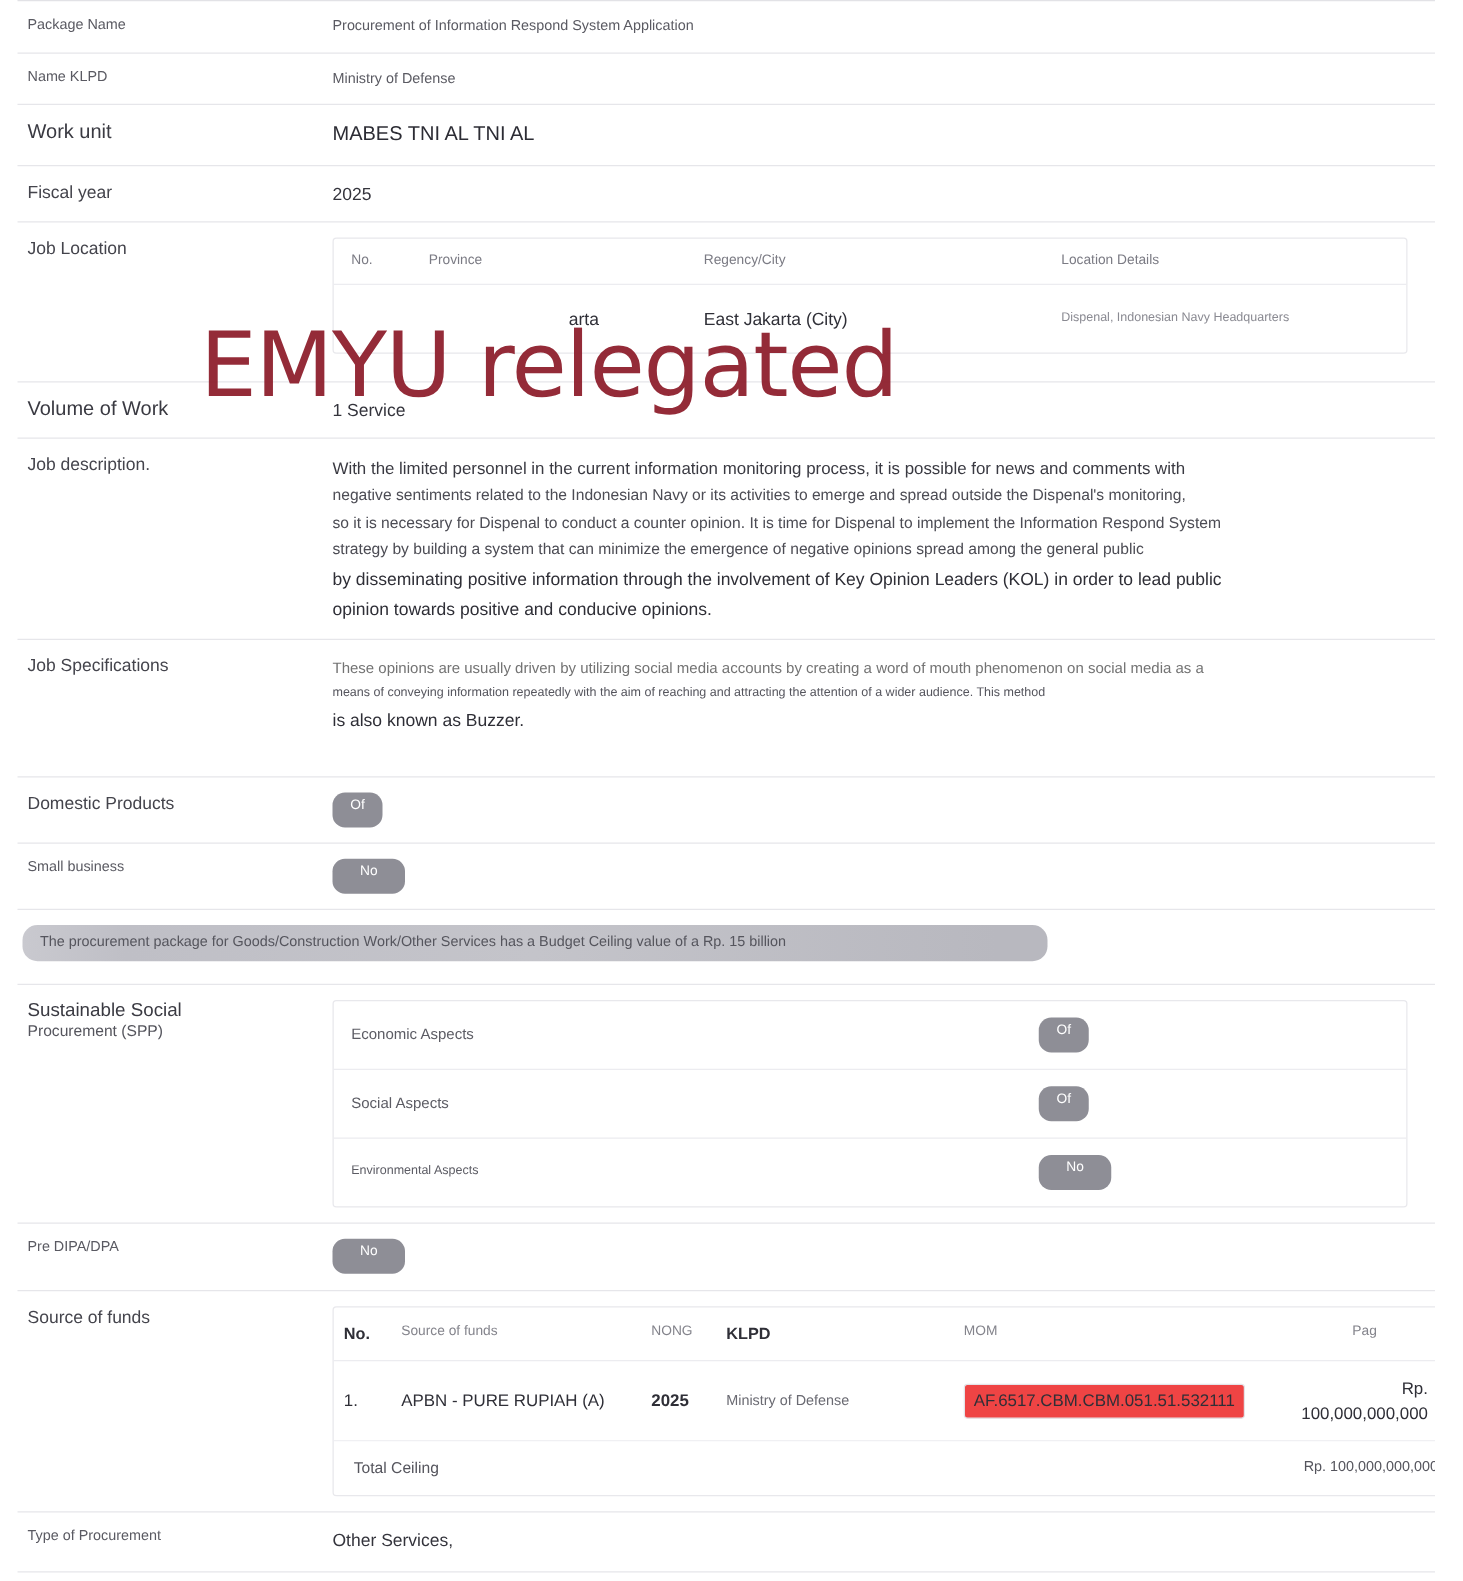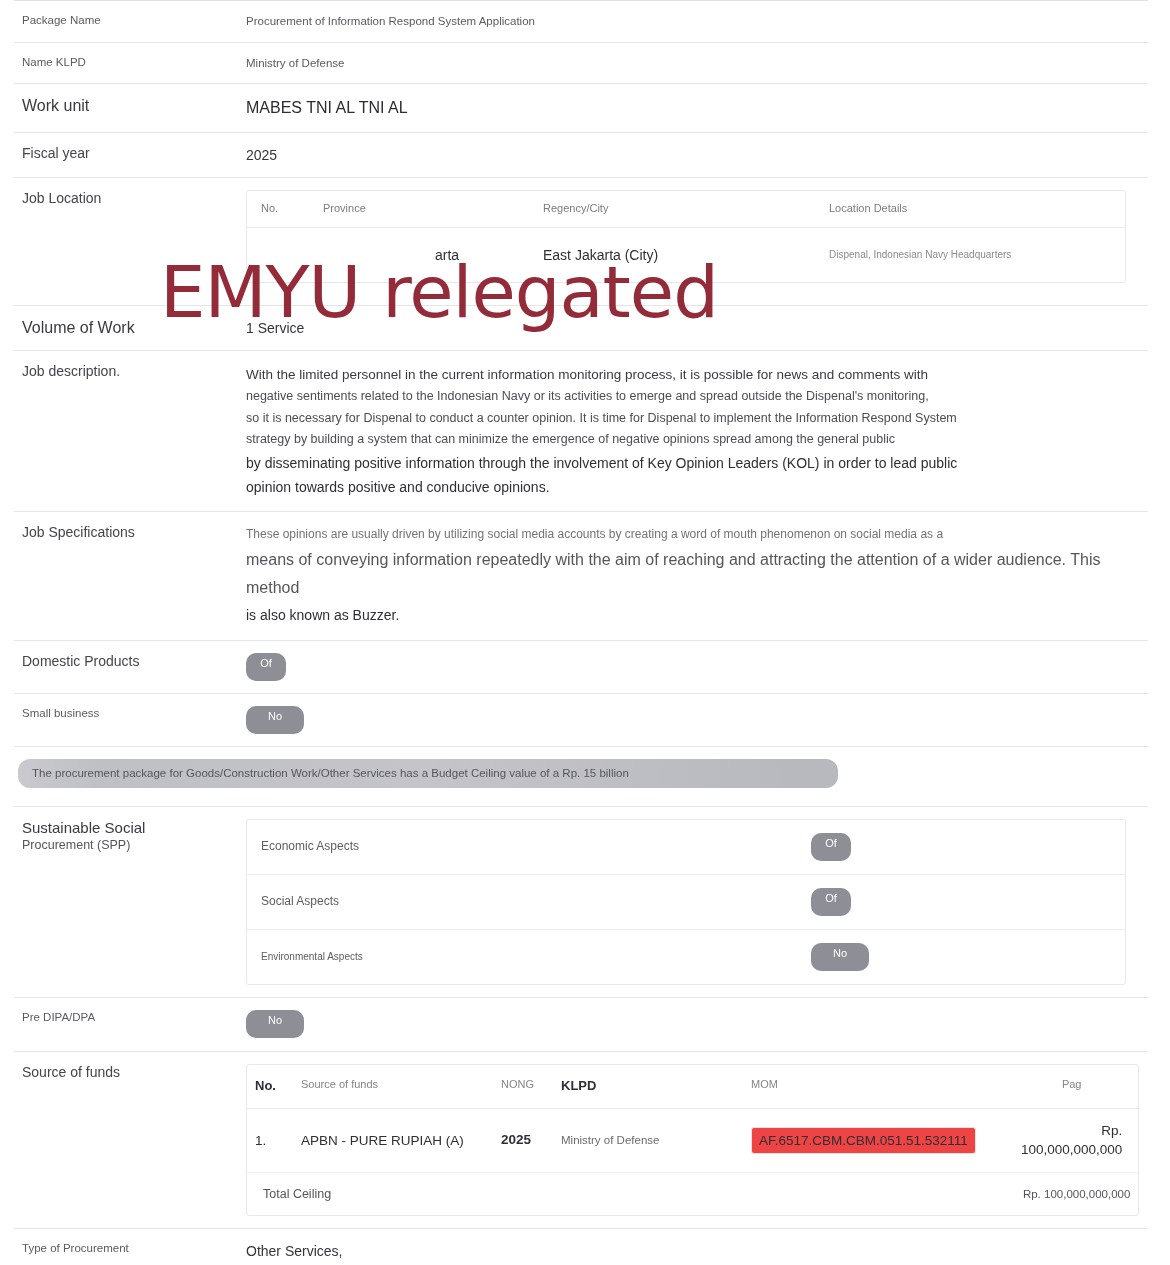--- a/index.html
+++ b/index.html
@@ -19,20 +19,21 @@
   .sheet {
     position: relative;
     margin: 0 22px 0 14px;
     border-top: 1px solid #e2e2e6;
   }
   .row {
     display: flex;
     align-items: flex-start;
     border-bottom: 1px solid #e6e6ea;
     min-height: 34px;
+    gap: 20px;
   }
   .label {
     width: 228px;
     flex: 0 0 228px;
     padding: 12px 8px 12px 8px;
     color: #4a4a52;
     font-size: 13px;
     line-height: 1.25;
   }
   .label.lg { font-size: 16px; color: #3a3a42; }
@@ -240,21 +241,21 @@
         <div style="font-size:12.5px;color:#4c4c54;line-height:1.72">strategy by building a system that can minimize the emergence of negative opinions spread among the general public</div>
         <div style="font-size:14px;color:#2e2e36;line-height:1.72">by disseminating positive information through the involvement of Key Opinion Leaders (KOL) in order to lead public</div>
         <div style="font-size:14px;color:#2e2e36;line-height:1.72">opinion towards positive and conducive opinions.</div>
       </div>
     </div>
 
     <div class="row" style="min-height:110px">
       <div class="label md">Job Specifications</div>
       <div class="value" style="padding-right:28px">
         <div style="font-size:12px;color:#737373;line-height:1.8">These opinions are usually driven by utilizing social media accounts by creating a word of mouth phenomenon on social media as a</div>
-        <div style="font-size:16px;color:#55555d;line-height:1.8">means of conveying information repeatedly with the aim of reaching and attracting the attention of a wider audience. This method</div>
+        <div style="font-size:10px;color:#55555d;line-height:1.8">means of conveying information repeatedly with the aim of reaching and attracting the attention of a wider audience. This method</div>
         <div style="font-size:14px;color:#2e2e36;line-height:1.8">is also known as Buzzer.</div>
       </div>
     </div>
 
     <div class="row" style="min-height:52px">
       <div class="label md">Domestic Products</div>
       <div class="value">
         <span class="pill">Of</span>
       </div>
     </div>

